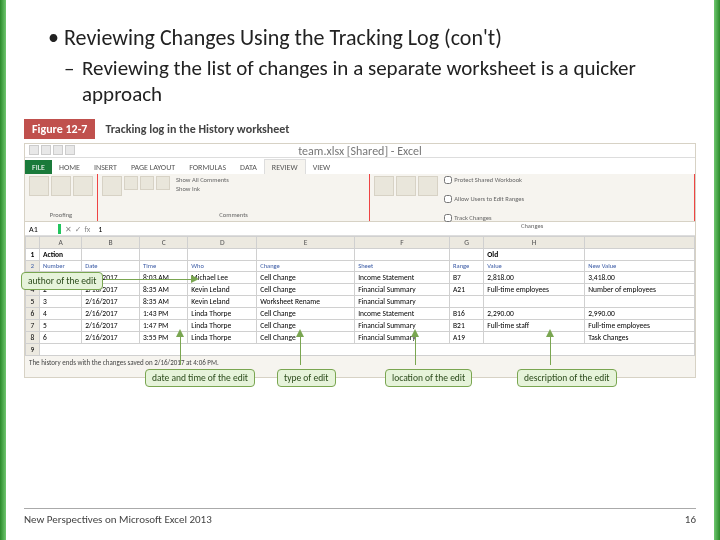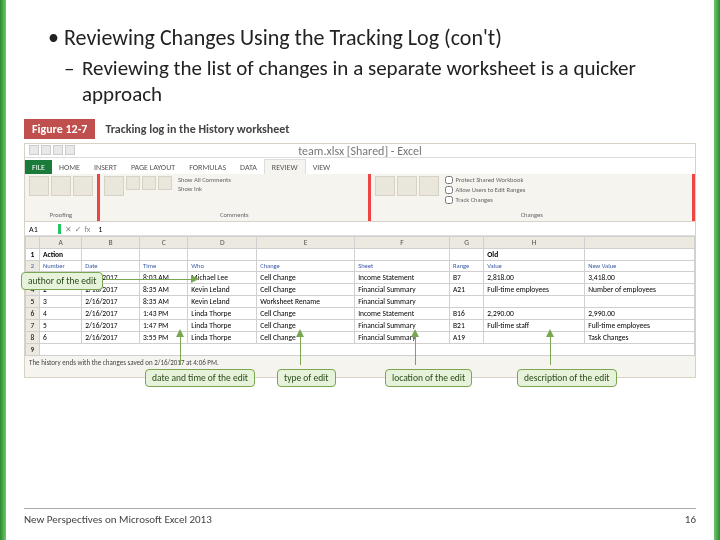--- a/index.html
+++ b/index.html
@@ -18,21 +18,21 @@
   .figlabel .cap { color: #444; font-weight: 600; }
   .screenshot { margin-top: 4px; background: #f6f4ef; border: 1px solid #d7d2c5; position: relative; height: 235px; }
   .ss-titlebar { height: 14px; background: #fff; border-bottom: 1px solid #ddd; text-align: center; font-size: 12px; color: #777; line-height: 14px; }
   .qat { position: absolute; left: 4px; top: 1px; display: flex; gap: 2px; }
   .qat span { width: 10px; height: 10px; background: #e8e8e8; border: 1px solid #ccc; display: inline-block; }
   .ribbon-tabs { display: flex; height: 16px; font-size: 8px; color: #555; align-items: flex-end; background: #fff; }
   .ribbon-tabs div { padding: 2px 7px; text-transform: uppercase; }
   .ribbon-tabs .file { background: #1a7a3a; color: #fff; }
   .ribbon-tabs .active { background: #f6f4ef; border-top: 1px solid #ddd; border-left: 1px solid #ddd; border-right: 1px solid #ddd; }
   .ribbon-body { height: 48px; background: #f6f4ef; border-bottom: 1px solid #d7d2c5; display: flex; font-size: 7px; color: #666; }
-  .rgroup { border-right: 3px solid #ef4444; padding: 2px 4px; display: flex; flex-direction: column; justify-content: space-between; }
+  .rgroup { border-right: 1px solid #ef4444; padding: 2px 4px; display: flex; flex-direction: column; justify-content: space-between; }
   .rgroup .icons { display: flex; gap: 2px; }
   .ricon { width: 20px; height: 20px; background: #e9e6db; border: 1px solid #d7d2c5; }
   .ricon.sm { width: 14px; height: 14px; }
   .rgroup .lbl { text-align: center; font-size: 6.5px; }
   .rcb { display: flex; align-items: center; gap: 2px; font-size: 6.5px; }
   .rcb input { width: 8px; height: 8px; }
   .formula-bar { height: 14px; background: #fff; border-bottom: 1px solid #ddd; display: flex; align-items: center; font-size: 8px; }
   .namebox { width: 36px; border-right: 3px solid #22c55e; padding: 0 4px; }
   .fxicons { padding: 0 4px; color: #888; display: flex; gap: 3px; }
   .fxval { padding: 0 4px; }
@@ -110,21 +110,21 @@
               </div>
           </div>
         </div>
         <div class="lbl">Comments</div>
       </div>
       <div class="rgroup" style="flex:1.2">
         <div class="icons">
           <div class="ricon"></div>
           <div class="ricon"></div>
           <div class="ricon"></div>
-          <div style="display:flex;flex-direction:column;gap:2px;margin-left:4px">
+          <div style="display:flex;flex-direction:column;gap:11px;margin-left:4px">
             <div class="rcb">
                 <input type="checkbox" style="">
                 <span>Protect Shared Workbook</span>
               </div>
             <div class="rcb">
                 <input type="checkbox" style="">
                 <span>Allow Users to Edit Ranges</span>
               </div>
             <div class="rcb">
                 <input type="checkbox" style="">

